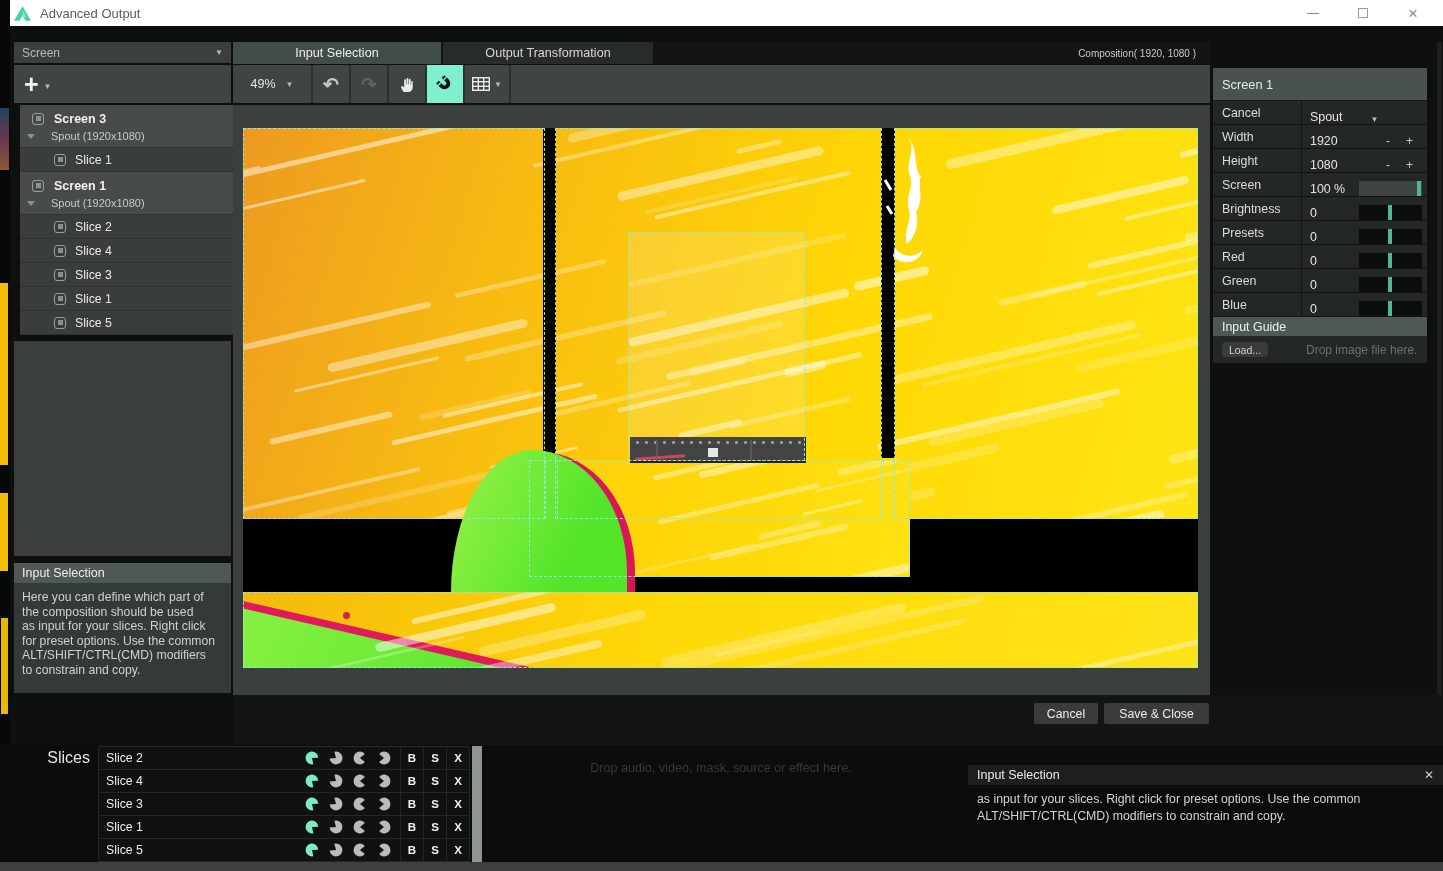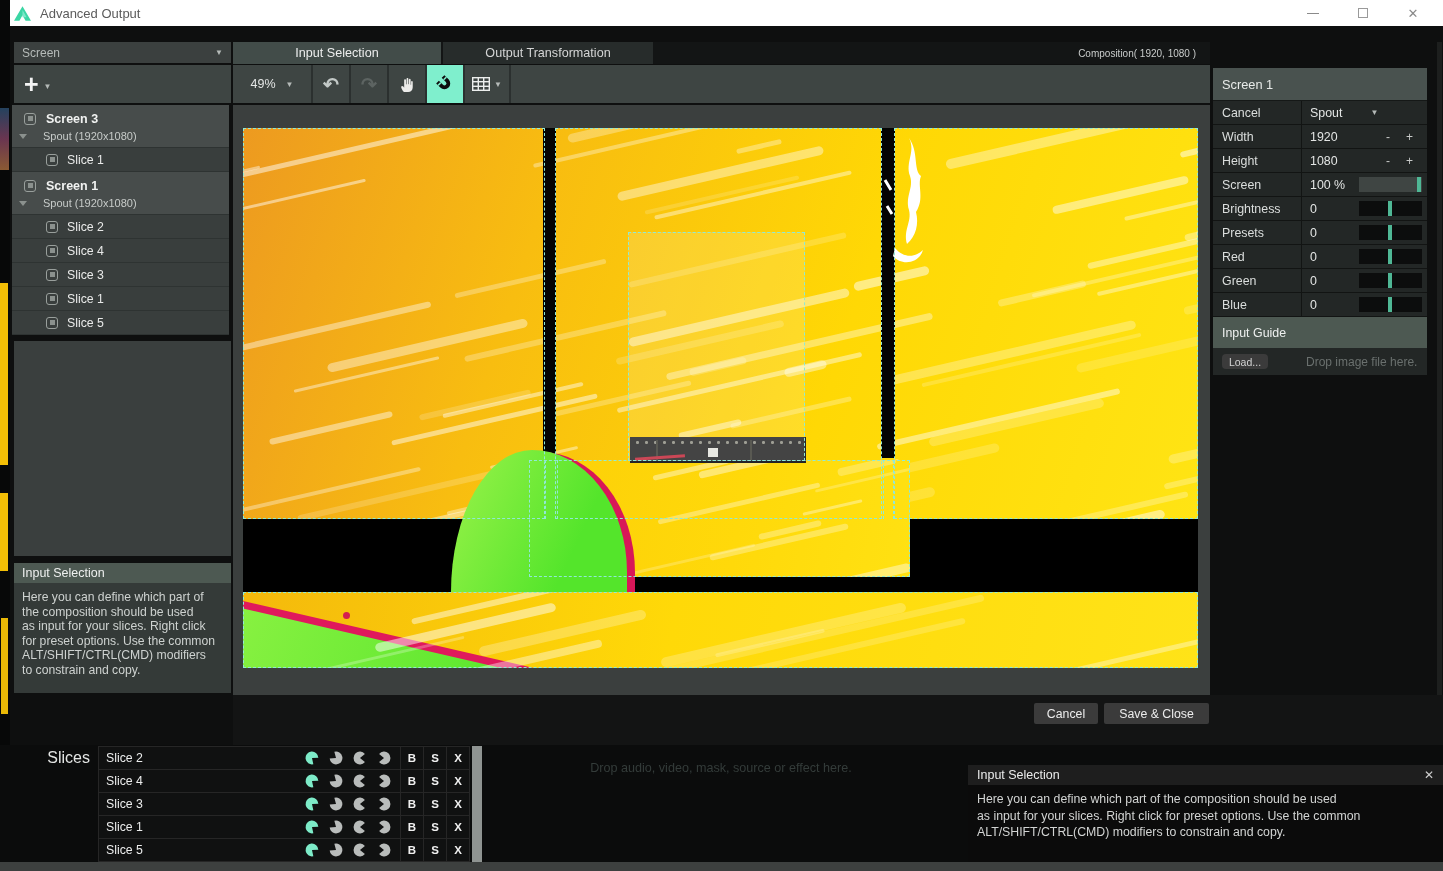--- a/index.html
+++ b/index.html
@@ -29,21 +29,21 @@
   .behind{left:0;top:0;width:10px;height:871px;background:#070808;}
 
   
   .presets{left:14px;top:42px;width:217px;height:21px;background:var(--panel);color:#b6bbb9;display:flex;align-items:center;padding:0 8px;}
   .presets .caret{margin-left:auto;}
   .caret{font-size:8px;color:#b5bab8;}
   .plusbar{left:14px;top:65px;width:217px;height:38px;background:#3e4543;display:flex;align-items:center;}
   .plus-sign{font-size:25px;font-weight:bold;color:#f4f4f4;margin-left:10px;line-height:20px;}
   .plusbar .caret{margin-left:5px;margin-top:4px;}
 
-  #tree{left:12px;top:105px;width:217px;}
+  #tree{left:20px;top:105px;width:217px;}
   .scr-hdr{background:#474c4b;border-bottom:1px solid #2e3332;padding:4px 0 3px 0;cursor:default;}
   .scr-line1{display:flex;align-items:center;height:19px;}
   .scr-line2{display:flex;align-items:center;height:16px;}
   .scr-name{font-weight:bold;color:#f1f2f1;font-size:12.5px;margin-left:10px;}
   .scr-dev{color:#c7cbc9;font-size:11px;margin-left:16px;}
   .tri{width:0;height:0;border-left:4px solid transparent;border-right:4px solid transparent;border-top:5px solid #8b918e;margin-left:7px;}
   .chk{width:12px;height:12px;border:1px solid #999f9c;border-radius:3px;margin-left:12px;display:flex;align-items:center;justify-content:center;flex:none;}
   .chk i{display:block;width:5px;height:5px;background:#8b918e;}
   .slice-row{height:24px;background:#393e3d;border-bottom:1px solid #2e3332;display:flex;align-items:center;}
   .slice-row .chk{margin-left:34px;}
@@ -105,26 +105,26 @@
   .wide-border{left:286px;top:332px;width:381px;height:117px;border:1px dashed var(--dash);}
   .strip-border{left:0;top:464px;width:955px;height:76px;border:1px dashed var(--dash);}
   .vdash{top:332px;height:59px;width:0;border-left:1px dashed var(--dash);}
   .splash{left:640px;top:8px;width:46px;height:150px;}
 
   
   .rpanel{left:1213px;top:68px;width:214px;}
   .rp-hdr{height:33px;background:#49524f;color:#e8ebe9;font-size:12.8px;display:flex;align-items:center;padding-left:9px;border-bottom:1px solid #151817;}
   .rp-row{height:24px;background:var(--rowbg);border-bottom:1px solid #121413;display:flex;align-items:center;}
   .rp-label{width:88px;padding-left:9px;color:#dbdedd;font-size:12.4px;}
-  .rp-val{flex:1;height:100%;border-left:1px solid #121413;display:flex;align-items:center;padding-left:8px;color:#e3e5e4;font-size:12.4px;position:relative;}
+  .rp-val{flex:1;height:100%;border-left:1px solid #121413;display:flex;align-items:flex-end;padding-left:8px;color:#e3e5e4;font-size:12.4px;position:relative;}
   .stepper{position:absolute;right:14px;display:flex;gap:16px;color:#c8cac9;font-size:12px;}
   .slider{position:absolute;right:5px;width:63px;height:15px;background:#0c0d0d;}
   .slider .handle{position:absolute;top:0;width:4px;height:15px;background:var(--teal);}
   .slider.full{background:#3f4543;}
-  .rp-ighdr{height:31px;background:var(--hdr);color:#eef0ef;font-size:12.4px;display:flex;align-items:center;padding-left:9px;}
+  .rp-ighdr{height:19px;background:var(--hdr);color:#eef0ef;font-size:12.4px;display:flex;align-items:center;padding-left:9px;}
   .rp-igrow{height:27px;background:var(--rowbg);display:flex;align-items:center;}
   .load-btn{margin-left:9px;width:46px;height:15px;background:#3b3b3b;border-radius:4px;color:#d2d2d2;font-size:10.5px;display:flex;align-items:center;justify-content:center;}
   .drop-img-hint{margin-left:38px;color:#6a706e;font-size:12px;}
   .right-strip{left:1437px;top:42px;width:5px;height:700px;background:#1d1f1e;}
 
   
   .footer{left:233px;top:695px;width:1210px;height:50px;background:#131414;}
   .fbtn{position:absolute;top:8px;height:21px;background:#3b3b3b;border-radius:2px;color:#ececec;font-size:12.3px;display:flex;align-items:center;justify-content:center;}
 
   
@@ -618,21 +618,20 @@
         </div>
       </div>
     <div class="vscroll"></div>
     <div class="dropzone-hint">Drop audio, video, mask, source or effect here.</div>
     <div class="tip">
       <div class="tip-hdr">
         <span>Input Selection</span>
         <span class="tip-close">✕</span>
       </div>
       <div class="tip-body" id="tipLines">
-          <div>Here you can define which part of the composition should be used</div>
           <div>as input for your slices. Right click for preset options. Use the common</div>
           <div>ALT/SHIFT/CTRL(CMD) modifiers to constrain and copy.</div>
         </div>
     </div>
   </div>
   <div class="abs bottom-edge"></div>
 
 </div>
 
 </body></html>

